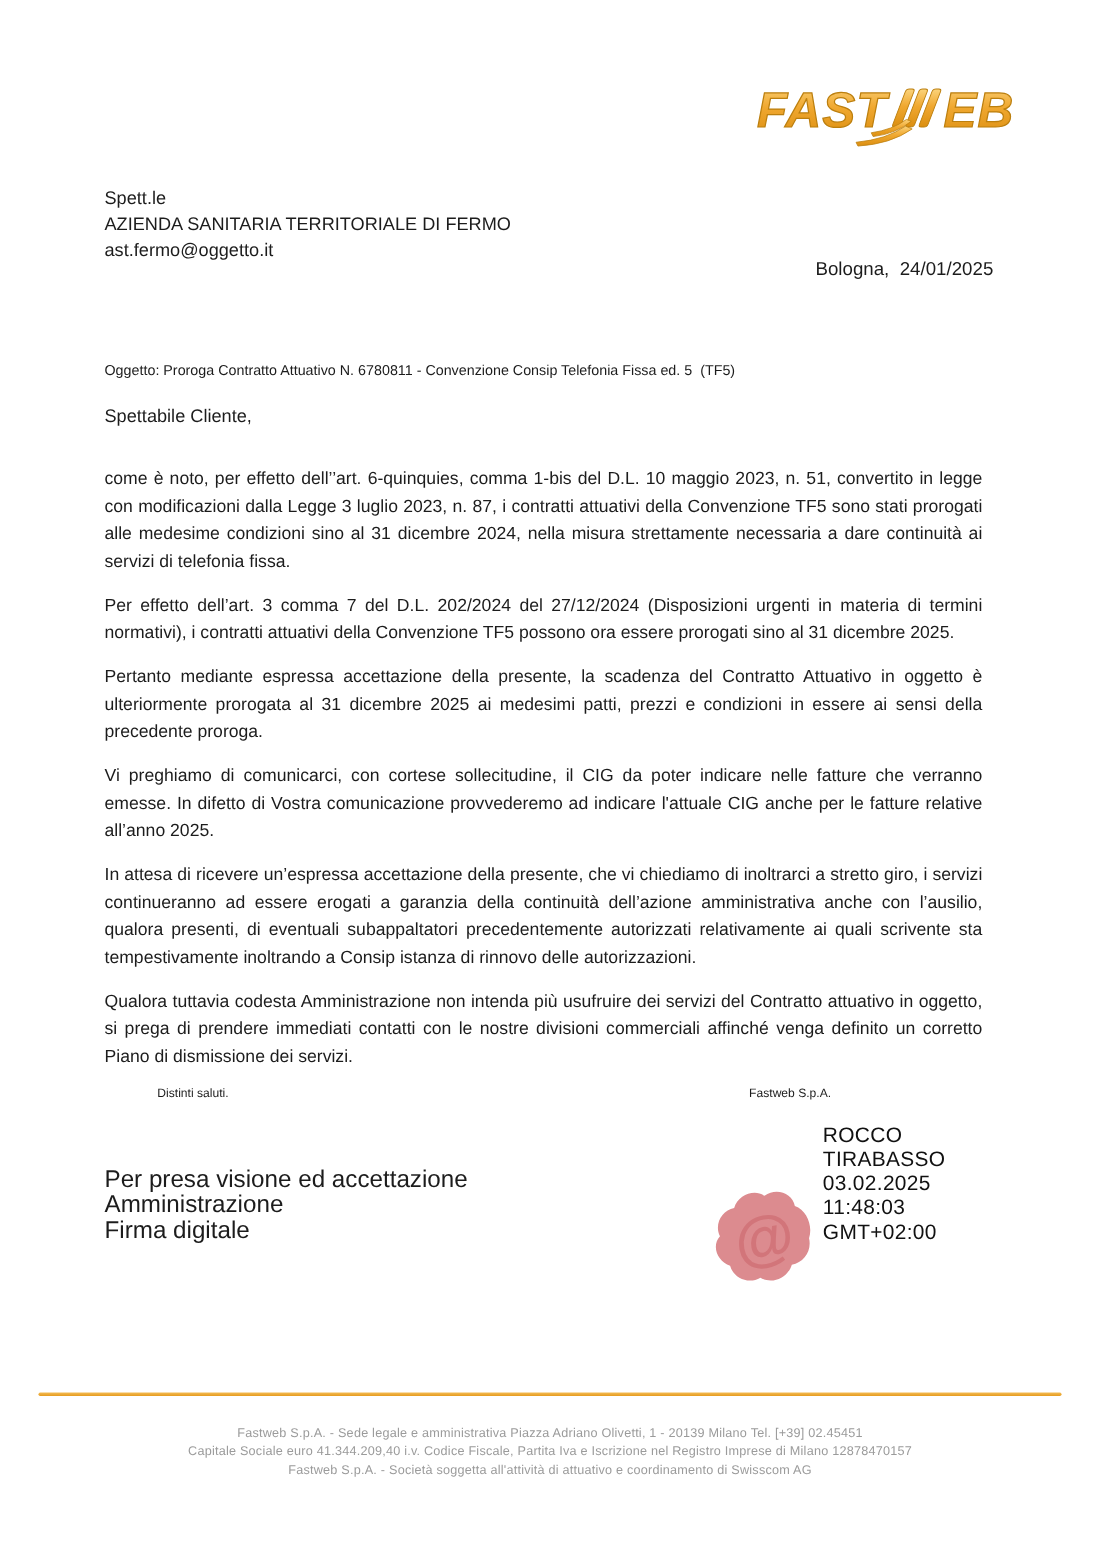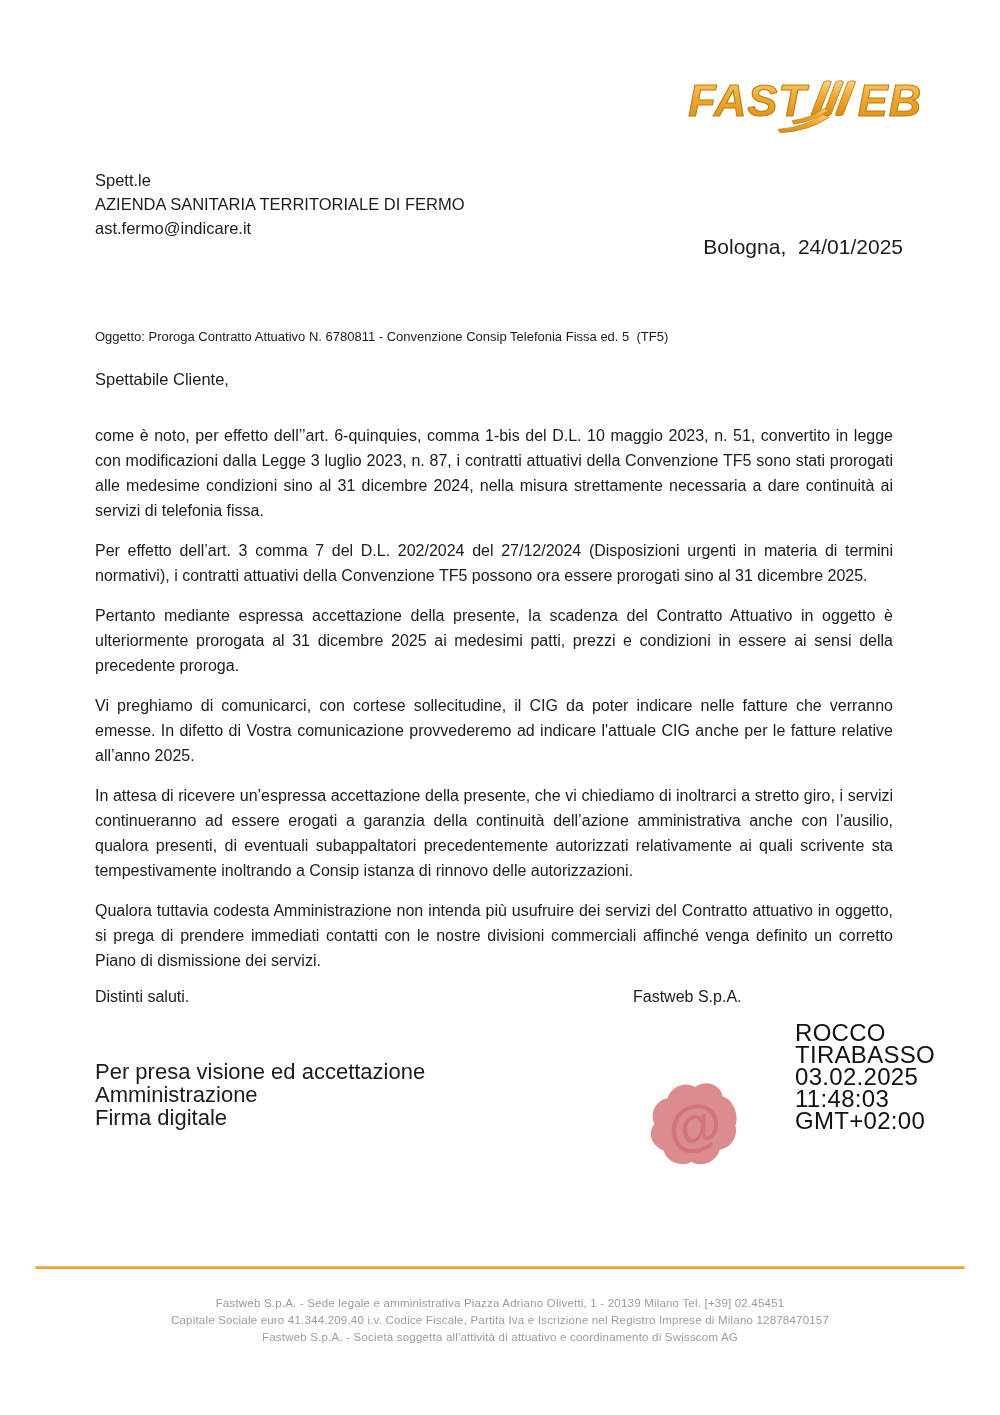--- a/index.html
+++ b/index.html
@@ -11,35 +11,35 @@
     font-family:"Liberation Sans", sans-serif;
     color:#1c1c1c;
     overflow:hidden;
     margin:0 auto;
   }
   
   .logo { position:absolute; top:74px; right:52px; width:260px; height:64px; }
   
   .recipient { position:absolute; top:168px; left:95px; font-size:16.5px; line-height:24px; }
   
-  .dateline { position:absolute; top:235px; right:97px; font-size:21px; white-space:pre; }
+  .dateline { position:absolute; top:235px; right:97px; font-size:17px; white-space:pre; }
   
   .subject { position:absolute; top:329px; left:95px; width:860px; font-size:13px; font-weight:normal; white-space:pre; }
   
   .greeting { position:absolute; top:370px; left:95px; font-size:16.5px; }
   
   .body-flow { position:absolute; top:423px; left:95px; width:810px; font-size:16px; }
   .body-flow p { line-height:25px; margin:0 12px 15px 0; text-align:justify; }
-  .closing-row { position:relative; height:25px; margin-top:10px; font-size:16px; }
+  .closing-row { position:relative; height:25px; margin-top:10px; font-size:11px;margin-left:48px; }
   .closing-right { position:absolute; left:538px; top:0; }
   
   .acceptance { position:absolute; top:1060px; left:95px; font-size:22px; line-height:23px; }
   
   .stamp { position:absolute; top:1076px; left:649px; width:92px; height:94px; }
-  .sig-text { position:absolute; top:1022px; left:748px; font-size:24px; line-height:22px; color:#111; letter-spacing:.3px;margin-left:47px; }
+  .sig-text { position:absolute; top:1022px; left:748px; font-size:19px; line-height:22px; color:#111; letter-spacing:.3px; }
   
   .divider { position:absolute; top:1266px; left:35px; width:930px; height:3px;
              background:linear-gradient(180deg,#F3BB55 0%,#ETA 40%,#E69C1F 100%);
              background:linear-gradient(180deg,#F3BB55,#E69C1F); border-radius:2px; }
   
   .footer { position:absolute; top:1295px; left:0; right:0; text-align:center;
             font-size:11.5px; line-height:17px; color:#9b9b9b; letter-spacing:.2px; }
 </style>
 </head>
 <body>
@@ -63,21 +63,21 @@
     <g fill="url(#gold)" stroke="#BC7F0E" stroke-width="0.8">
       <path d="M106,68 Q140,66 163,50 L156,47 Q136,61 104,64 Z"></path>
       <path d="M122,58 Q146,55 162,42 L157,40 Q142,51 120,54 Z"></path>
     </g>
     <text x="196" y="48" font-family="Liberation Sans, sans-serif" font-style="italic" font-weight="bold" font-size="52" letter-spacing="1" fill="url(#gold)" stroke="#BC7F0E" stroke-width="1.3">EB</text>
   </svg>
 
   <div class="recipient">
     <div>Spett.le</div>
     <div>AZIENDA SANITARIA TERRITORIALE DI FERMO</div>
-    <div>ast.fermo@indicare.it</div>
+    <div>ast.fermo@oggetto.it</div>
   </div>
 
   <div class="dateline">Bologna,  24/01/2025</div>
 
   <div class="subject">Oggetto: Proroga Contratto Attuativo N. 6780811 - Convenzione Consip Telefonia Fissa ed. 5  (TF5)</div>
 
   <div class="greeting">Spettabile Cliente,</div>
 
   <div class="body-flow">
     <p>come è noto, per effetto dell’’art. 6-quinquies, comma 1-bis del D.L. 10 maggio 2023, n. 51, convertito in legge con modificazioni dalla Legge 3 luglio 2023, n. 87, i contratti attuativi della Convenzione TF5 sono stati prorogati alle medesime condizioni sino al 31 dicembre 2024, nella misura strettamente necessaria a dare continuità ai servizi di telefonia fissa.</p>

